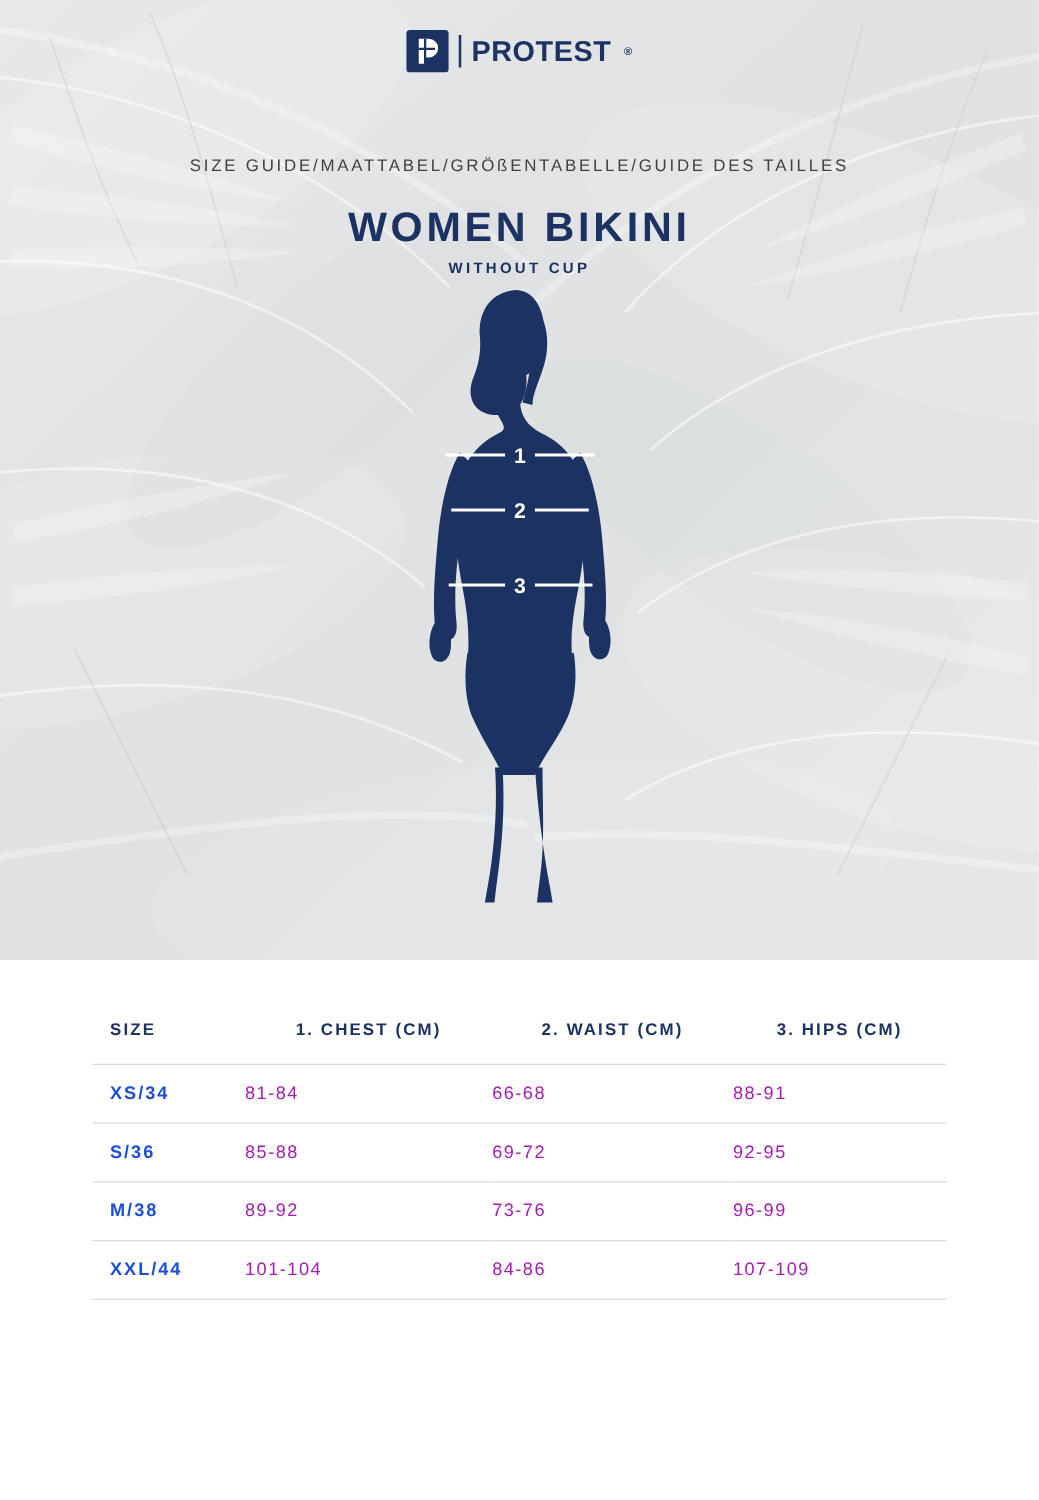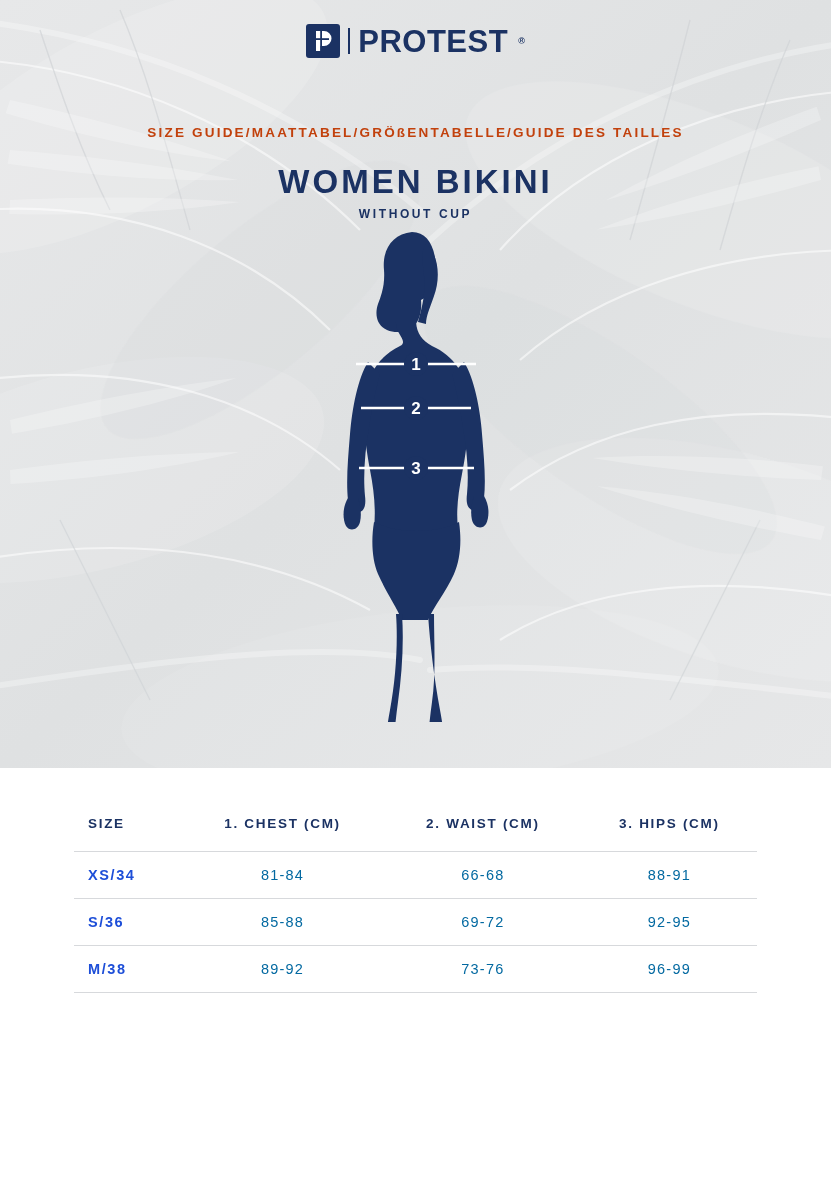--- a/index.html
+++ b/index.html
@@ -52,21 +52,21 @@
     align-items: center;
     justify-content: center;
     gap: 8px;
   }
   .logo-mark {
     width: 34px;
     height: 34px;
     display: block;
   }
   .logo-text {
-    font-size: 31px;
+    font-size: 23px;
     font-weight: bold;
     letter-spacing: 0.5px;
     color: #1b3263;
     line-height: 1;
     position: relative;
   }
   .logo-reg {
     font-size: 9px;
     vertical-align: super;
     font-weight: bold;
@@ -78,23 +78,23 @@
   .title-block {
     position: absolute;
     top: 125px;
     left: 0;
     width: 100%;
     text-align: center;
     color: #1b3263;
   }
   .guide-line {
     font-size: 13.5px;
-    font-weight: bold;
+    font-weight: normal;
     letter-spacing: 2.2px;
-    color: #c2410c;
+    color: #404040;
   }
   .main-title {
     font-size: 33px;
     font-weight: bold;
     letter-spacing: 3px;
     margin-top: 23px;
     color: #1b3263;
   }
   .sub-title {
     font-size: 12px;
@@ -141,22 +141,22 @@
     color: #1b3263;
   }
   table.size-table th.col-size {
     text-align: left;
     padding-left: 14px;
   }
   table.size-table td {
     font-size: 14.5px;
     letter-spacing: 1.2px;
     padding: 15px 0;
-    text-align: center;
-    color: #0369a1;
+    text-align: left;
+    color: #a21caf;
     border-top: 1px solid #d7d9dc;
   }
   table.size-table td.col-size {
     text-align: left;
     padding-left: 14px;
     font-weight: bold;
     color: #1d4ed8;
     letter-spacing: 1.6px;
   }
   table.size-table tbody tr:last-child td {
@@ -364,17 +364,23 @@
           <td>85-88</td>
           <td>69-72</td>
           <td>92-95</td>
         </tr>
         <tr>
           <td class="col-size">M/38</td>
           <td>89-92</td>
           <td>73-76</td>
           <td>96-99</td>
         </tr>
+        <tr>
+          <td class="col-size">XXL/44</td>
+          <td>101-104</td>
+          <td>84-86</td>
+          <td>107-109</td>
+        </tr>
       </tbody>
     </table>
   </div>
 
 </div>
 
 </body></html>

